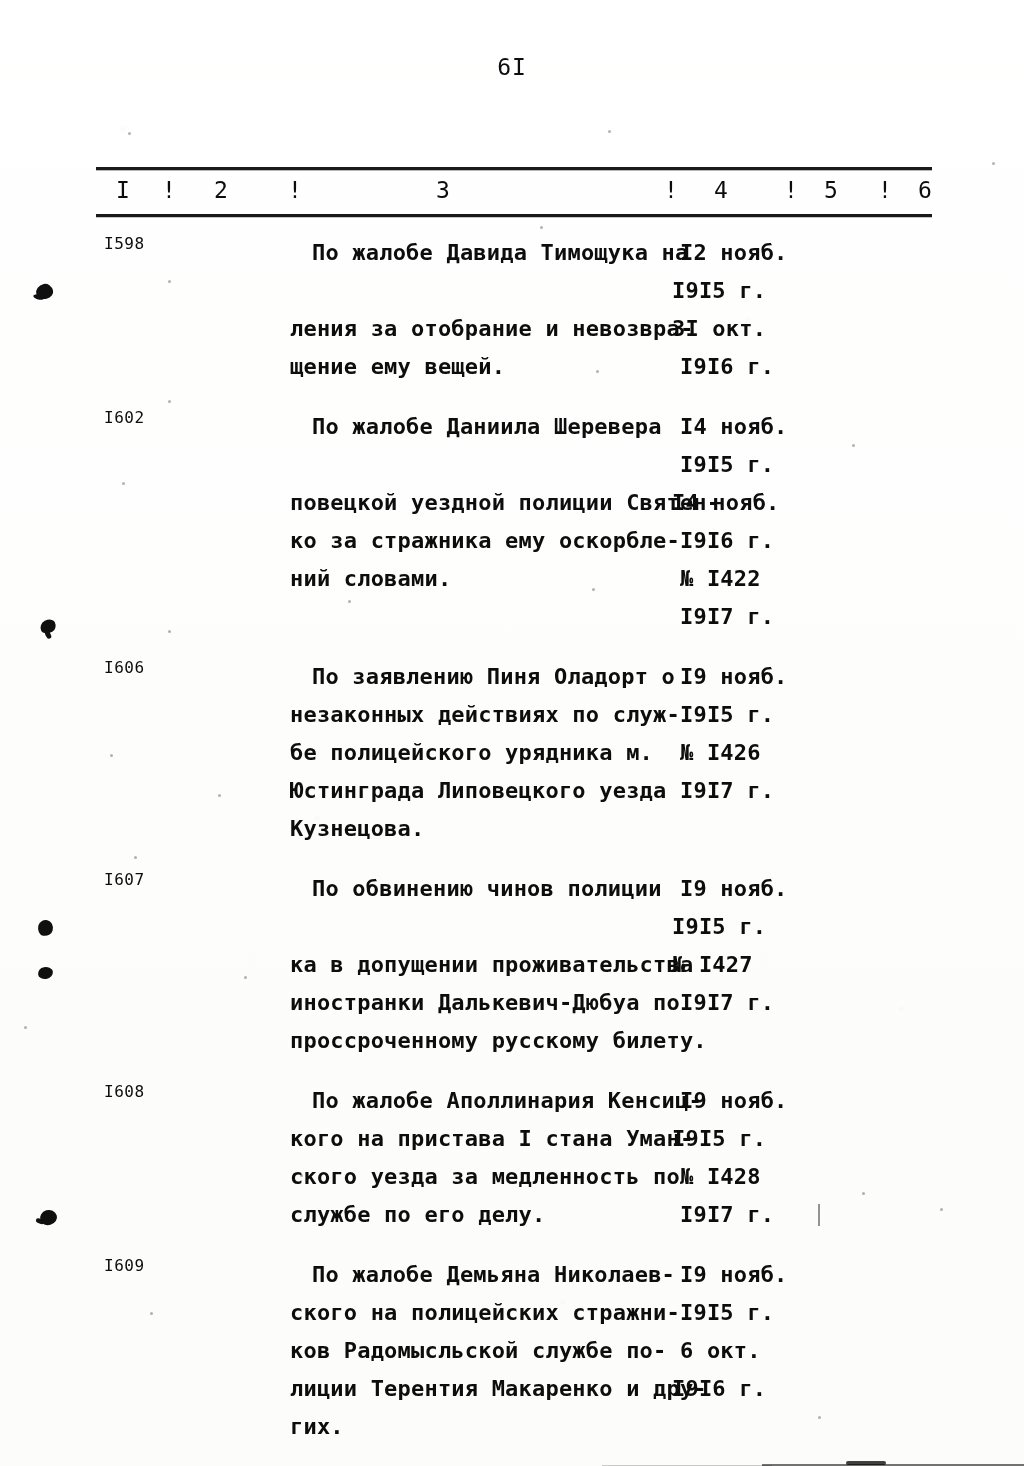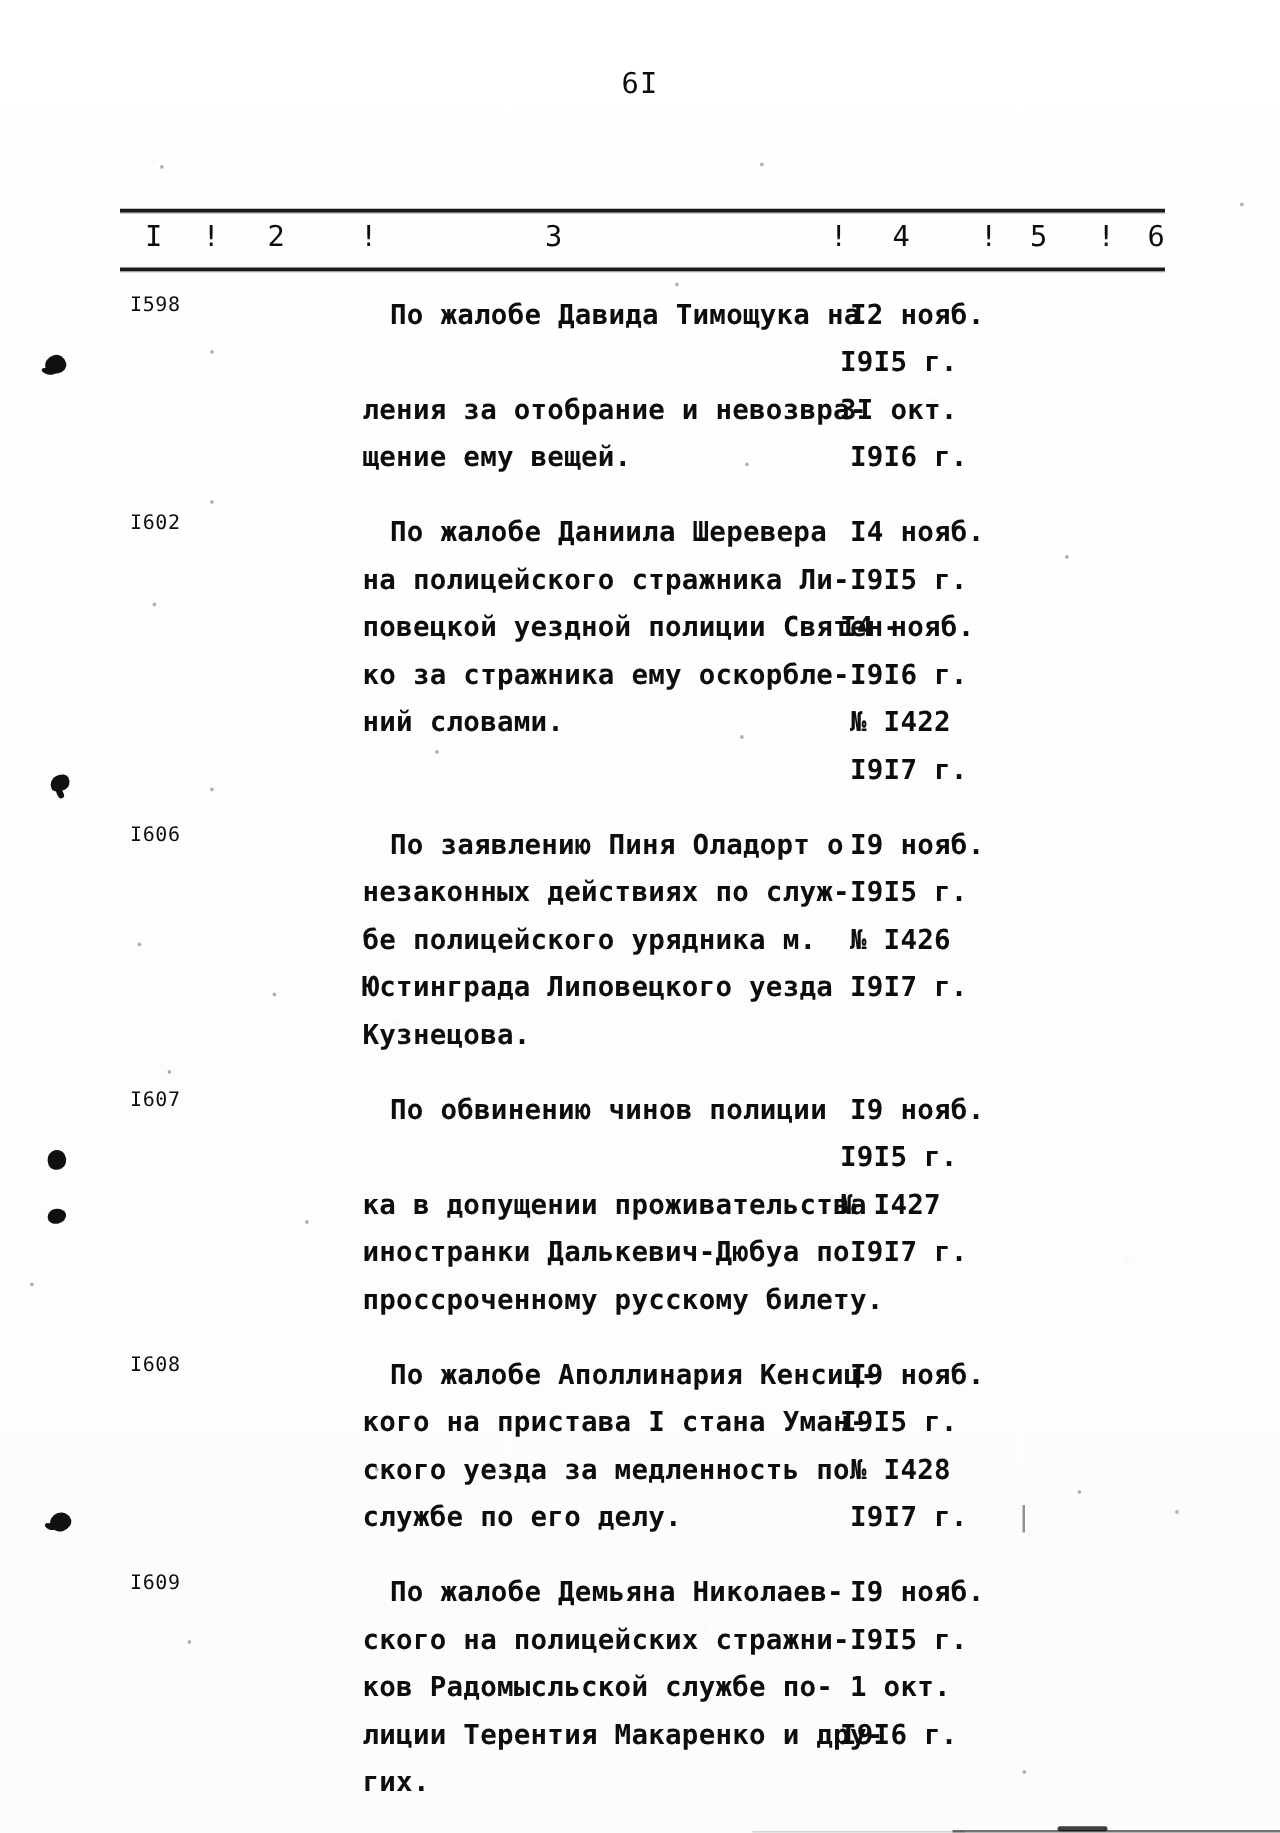--- a/index.html
+++ b/index.html
@@ -303,21 +303,20 @@
         </div>
       </div>
       <div class="entry">
         <div class="entry-num">I602</div>
         <div class="entry-body">
           <div class="line indent">
             <span class="txt">По жалобе Даниила Шеревера</span>
             <span class="dt">I4 нояб.</span>
           </div>
           <div class="line">
-            <span class="txt">на полицейского стражника Ли-</span>
             <span class="dt">I9I5 г.</span>
           </div>
           <div class="line">
             <span class="txt">повецкой уездной полиции Святен-</span>
             <span class="dt tight">I4 нояб.</span>
           </div>
           <div class="line">
             <span class="txt">ко за стражника ему оскорбле-</span>
             <span class="dt">I9I6 г.</span>
           </div>
@@ -407,21 +406,21 @@
           <div class="line indent">
             <span class="txt">По жалобе Демьяна Николаев-</span>
             <span class="dt">I9 нояб.</span>
           </div>
           <div class="line">
             <span class="txt">ского на полицейских стражни-</span>
             <span class="dt">I9I5 г.</span>
           </div>
           <div class="line">
             <span class="txt">ков Радомысльской службе по-</span>
-            <span class="dt">1 окт.</span>
+            <span class="dt">6 окт.</span>
           </div>
           <div class="line">
             <span class="txt">лиции Терентия Макаренко и дру-</span>
             <span class="dt tight">I9I6 г.</span>
           </div>
           <div class="line">
             <span class="txt">гих.</span>
             <span class="dt"></span>
           </div>
         </div>

